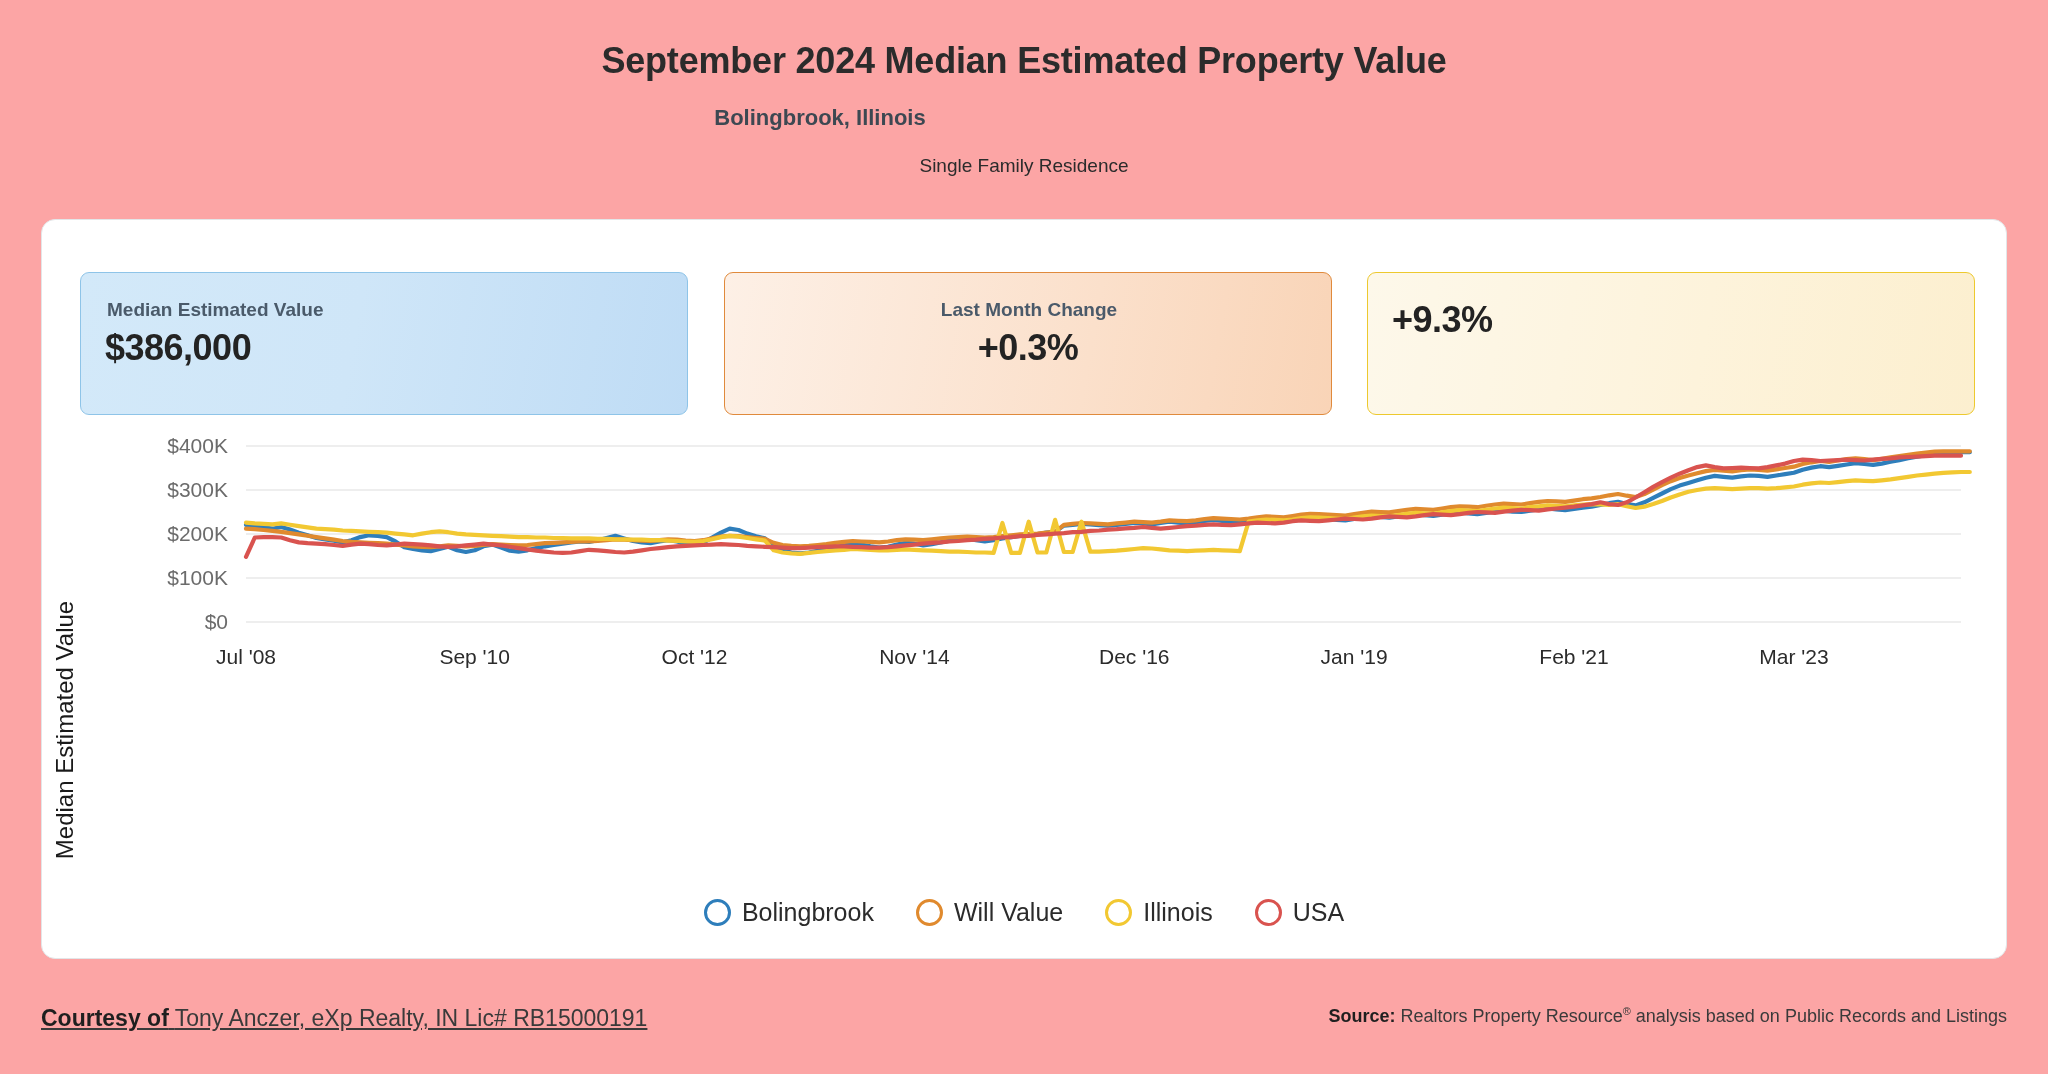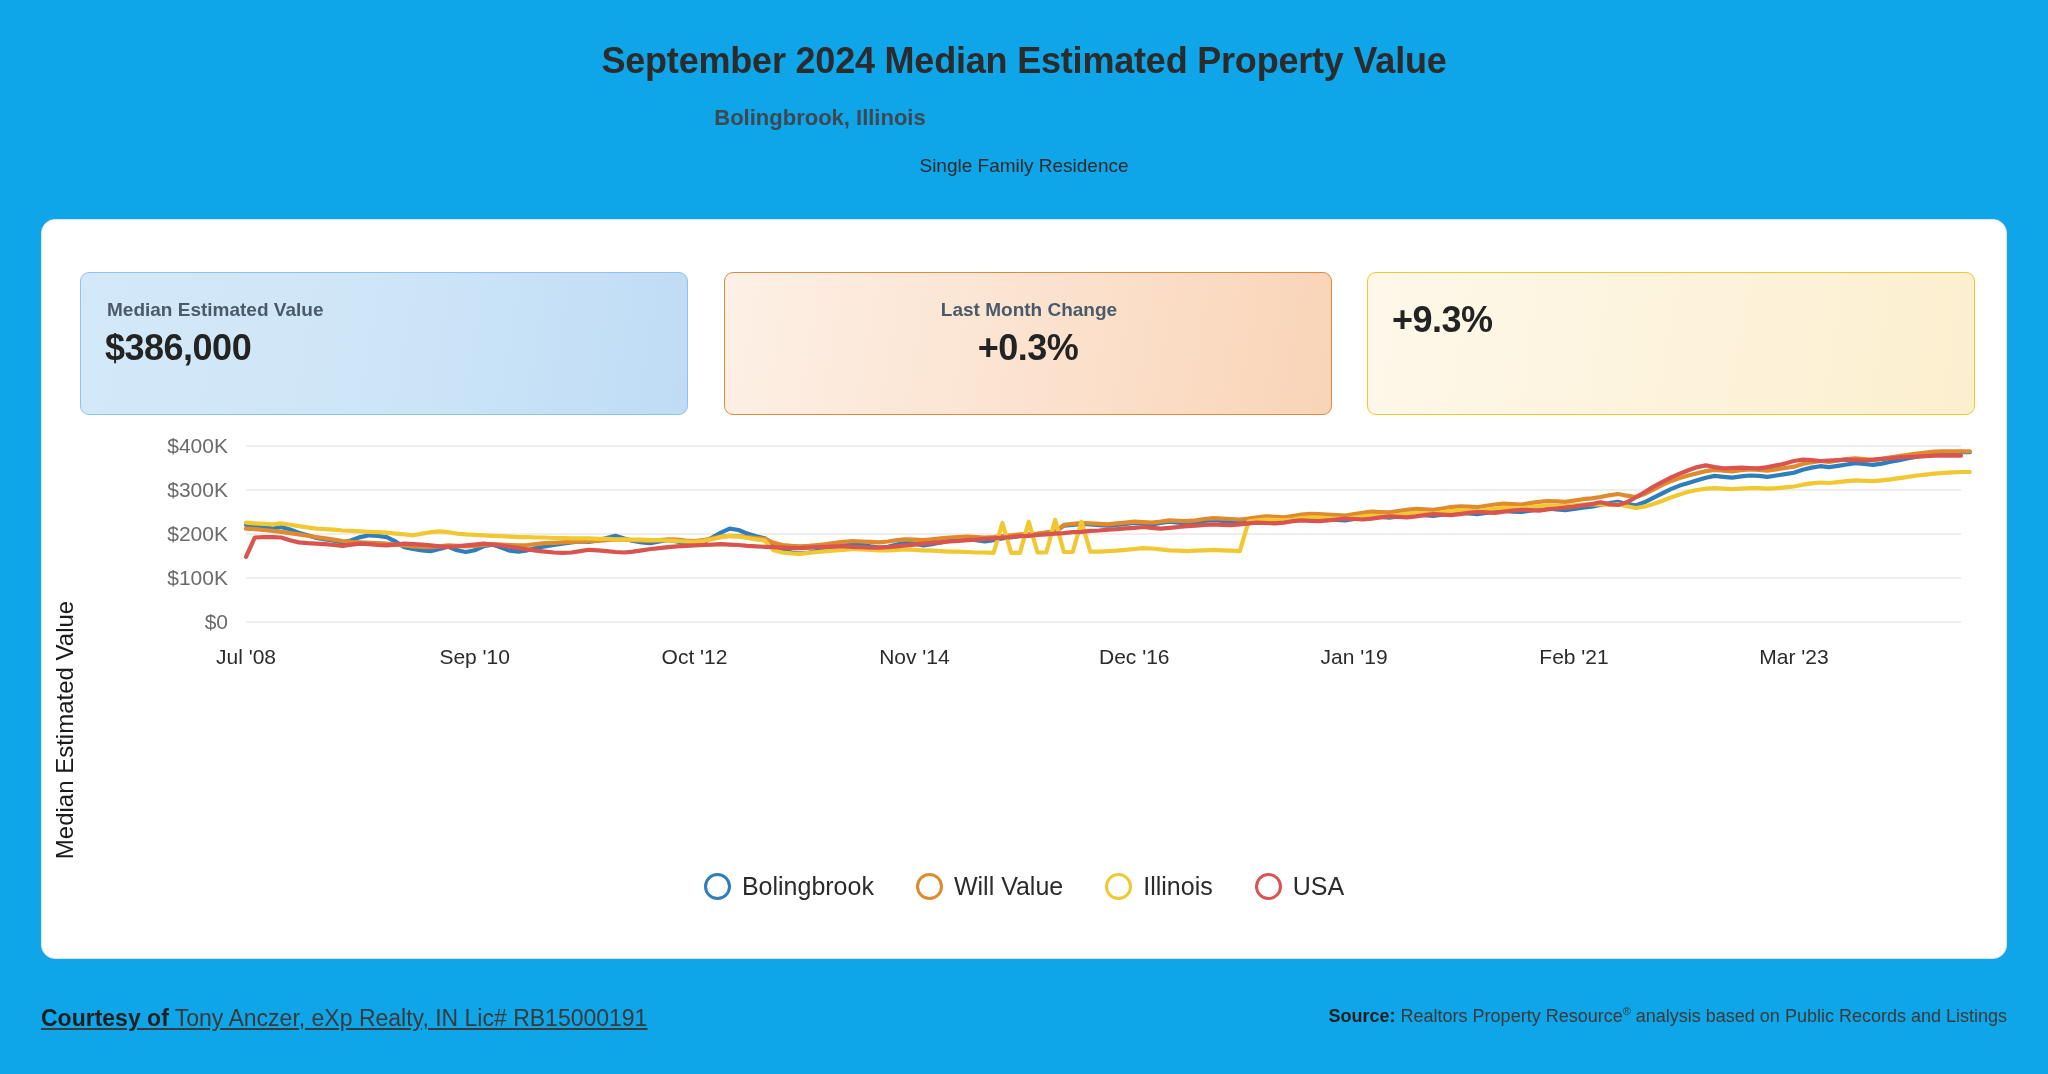--- a/index.html
+++ b/index.html
@@ -5,21 +5,21 @@
   * { box-sizing: border-box; }
   html, body {
     margin: 0; padding: 0;
     background: #ffffff;
     font-family: "Liberation Sans", sans-serif;
   }
   #page {
     position: relative;
     width: 2048px;
     height: 1074px;
-    background: #0ea5e9;
+    background: #fca5a5;
     overflow: hidden;
   }
 
   
   #title {
     position: absolute;
     left: 0; top: 40px; width: 2048px;
     text-align: center;
     font-size: 36px;
     font-weight: bold;
@@ -113,21 +113,21 @@
     font-family: "Liberation Sans", sans-serif;
     font-size: 24px;
     fill: #1a1a1a;
   }
   .gridline { stroke: #e8e8e8; stroke-width: 1.5; }
   .series { fill: none; stroke-width: 4.2; stroke-linejoin: round; stroke-linecap: round; }
 
   
   #legend {
     position: absolute;
-    left: 0; top: 872px;
+    left: 0; top: 898px;
     width: 2048px;
     display: flex;
     justify-content: center;
     align-items: center;
     gap: 42px;
   }
   .legend-item {
     display: flex;
     align-items: center;
     gap: 11px;

